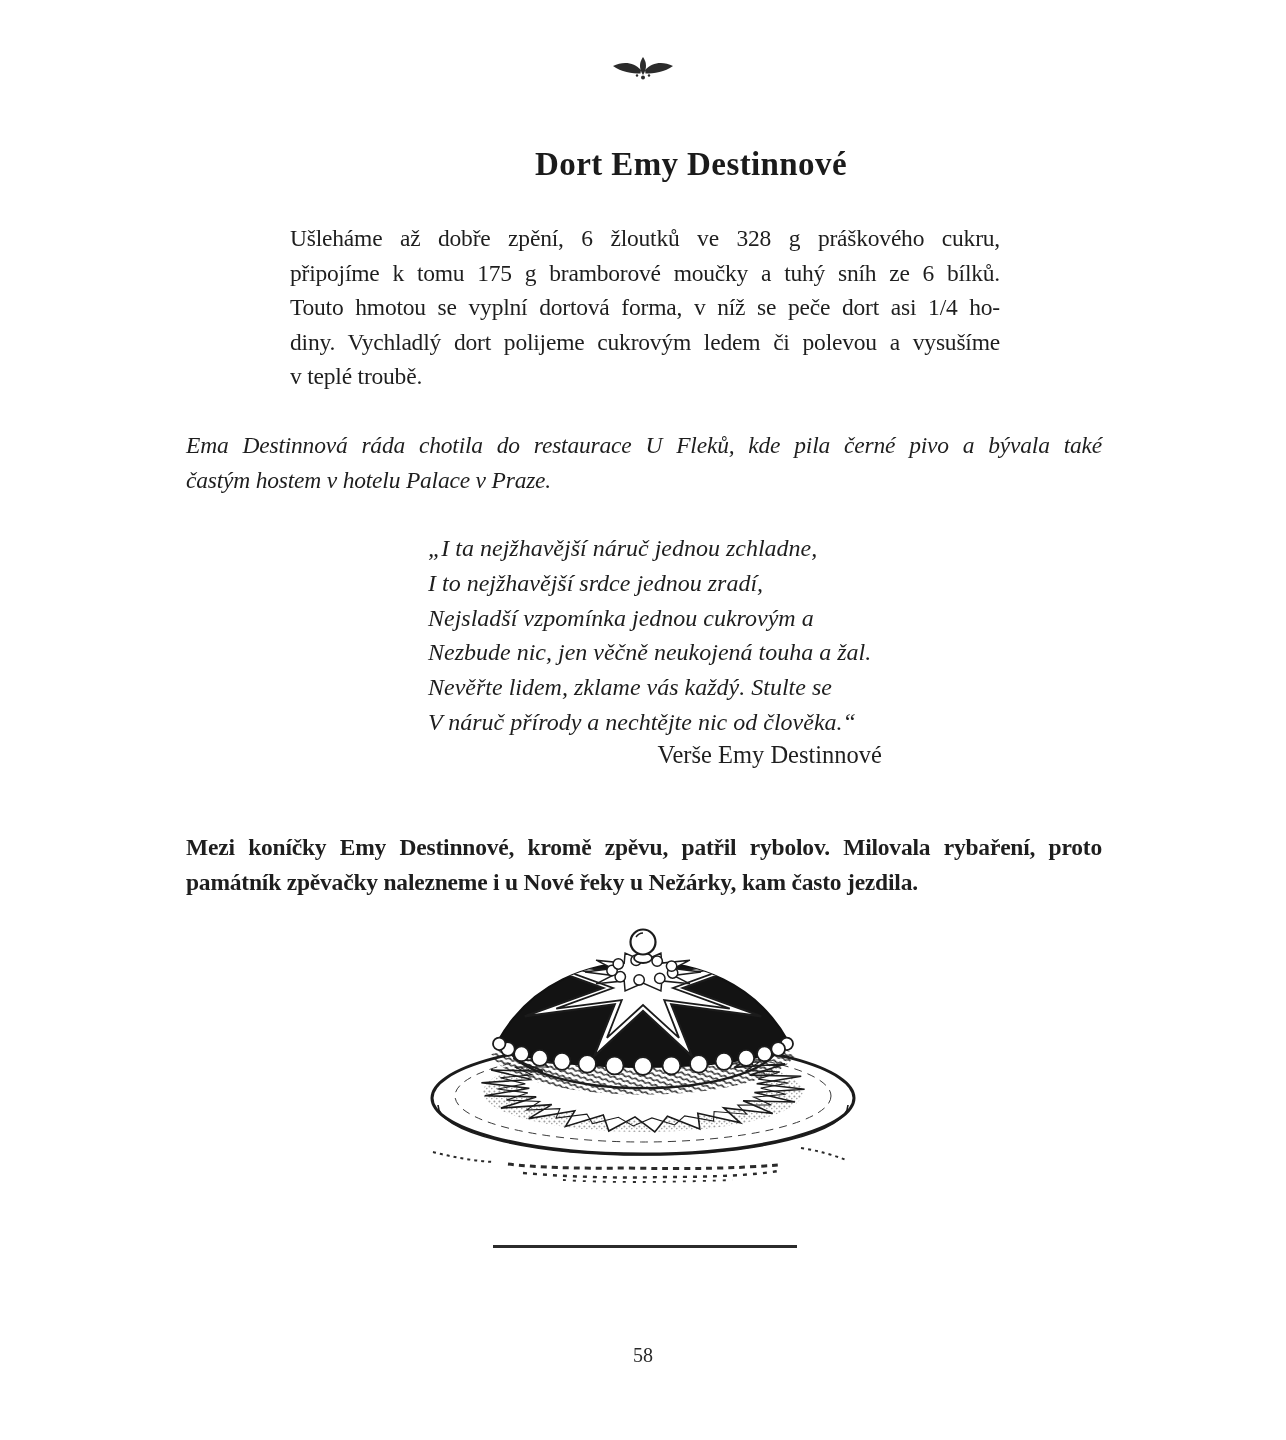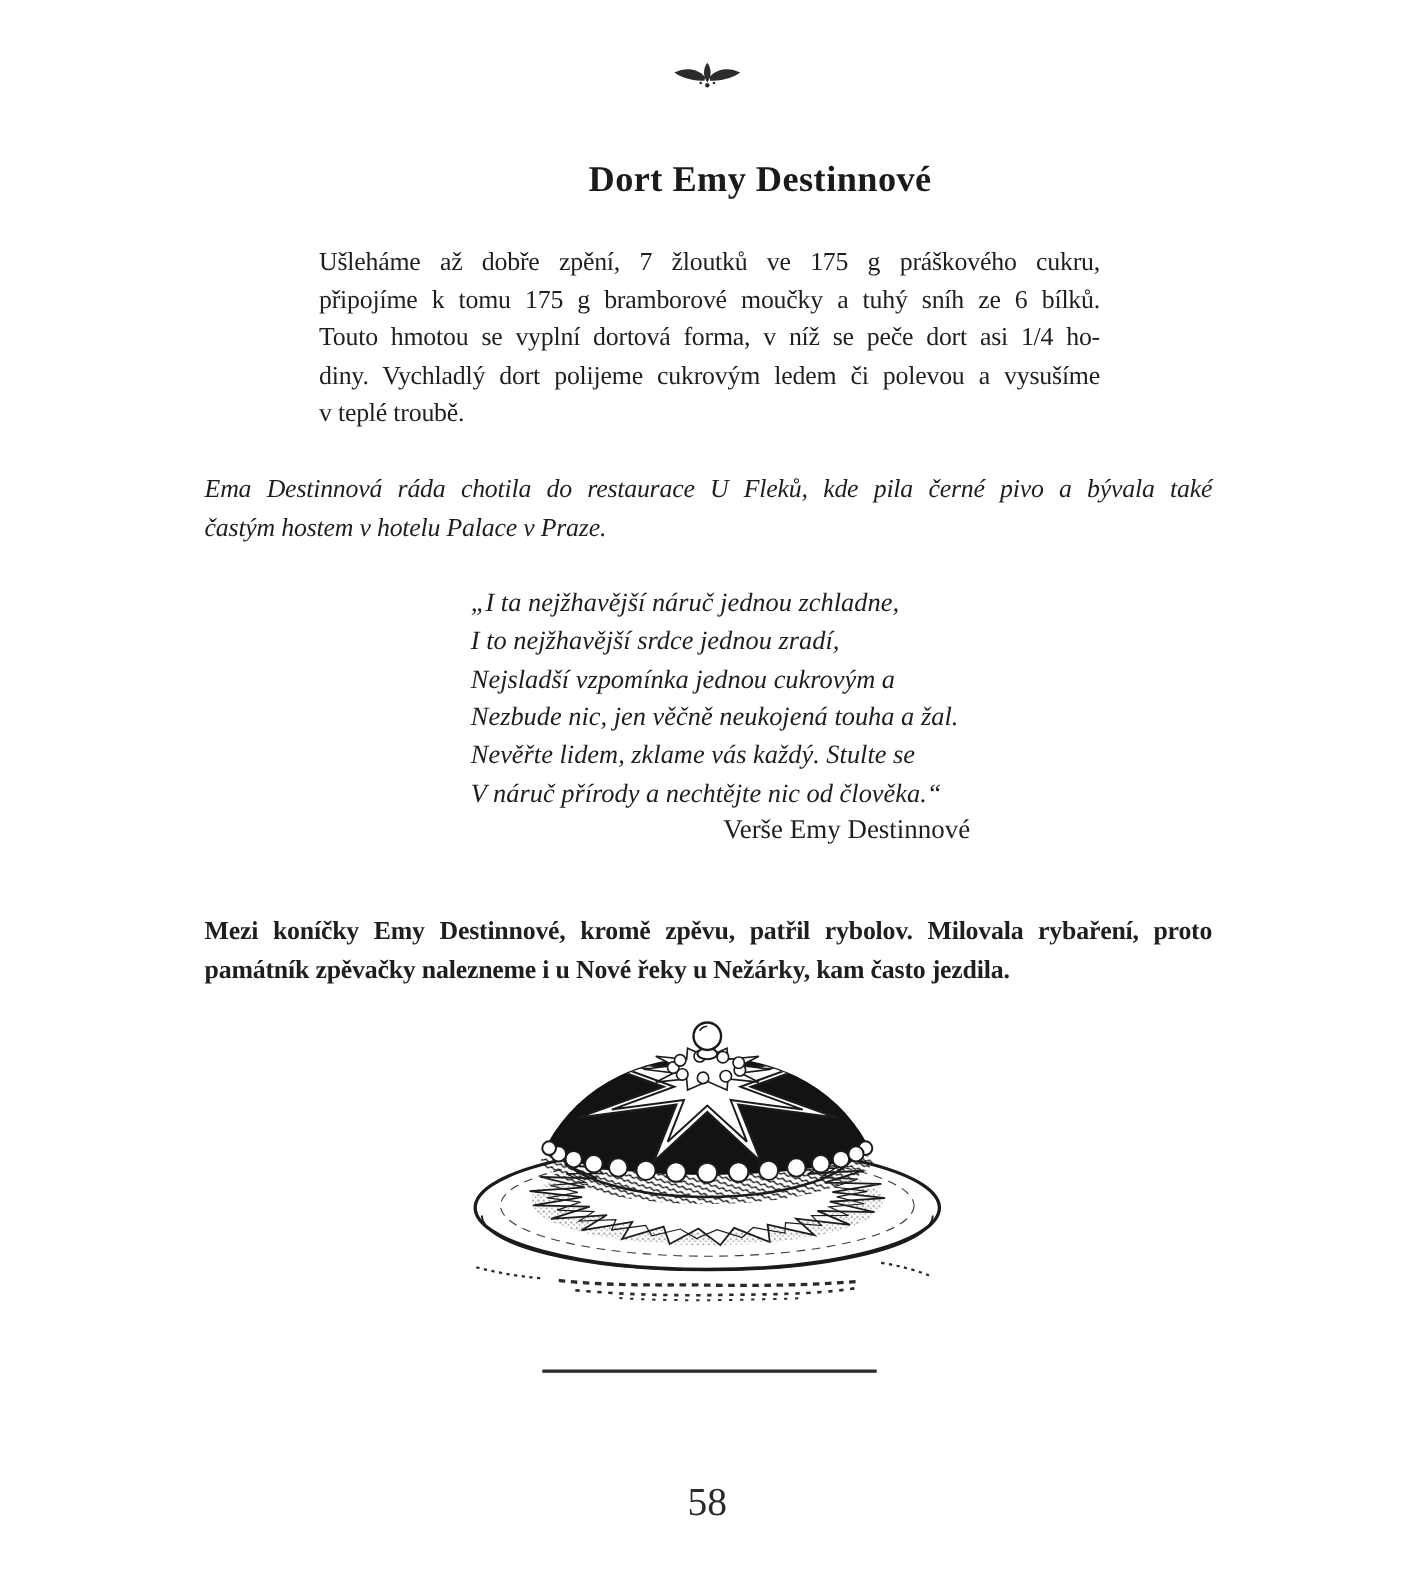--- a/index.html
+++ b/index.html
@@ -40,21 +40,21 @@
   .attribution{
     position:absolute;top:741px;left:540px;width:342px;
     font-size:24.5px;text-align:right;white-space:nowrap;
   }
   .divider{
     position:absolute;top:1245px;left:493px;width:304px;height:3px;
     background:#2b2b2b;
   }
   .pagenum{
     position:absolute;top:1344px;left:0;width:1286px;
-    text-align:center;font-size:36px;color:#2a2a2a;
+    text-align:center;font-size:20px;color:#2a2a2a;
   }
   .cake{position:absolute;top:920px;left:413px;}
 </style>
 </head>
 <body>
 
 <div class="page">
 
   <div class="ornament">
     <svg width="72" height="34" viewBox="0 0 72 34">
@@ -65,21 +65,21 @@
         <circle cx="36" cy="22.5" r="2"></circle>
         <circle cx="30" cy="20.5" r="1.2"></circle>
         <circle cx="42" cy="20.5" r="1.2"></circle>
       </g>
     </svg>
   </div>
 
   <div class="title">Dort Emy Destinnové</div>
 
   <div class="textblock recipe">
-      <div class="jline">Ušleháme až dobře zpění, 7 žloutků ve 175 g práškového cukru,</div>
+      <div class="jline">Ušleháme až dobře zpění, 6 žloutků ve 328 g práškového cukru,</div>
       <div class="jline">připojíme k tomu 175 g bramborové moučky a tuhý sníh ze 6 bílků.</div>
       <div class="jline">Touto hmotou se vyplní dortová forma, v níž se peče dort asi 1/4 ho-</div>
       <div class="jline">diny. Vychladlý dort polijeme cukrovým ledem či polevou a vysušíme</div>
       <div class="jline last">v teplé troubě.</div>
     </div>
 
   <div class="textblock para1">
       <div class="jline">Ema Destinnová ráda chotila do restaurace U Fleků, kde pila černé pivo a bývala také</div>
       <div class="jline last">častým hostem v hotelu Palace v Praze.</div>
     </div>

